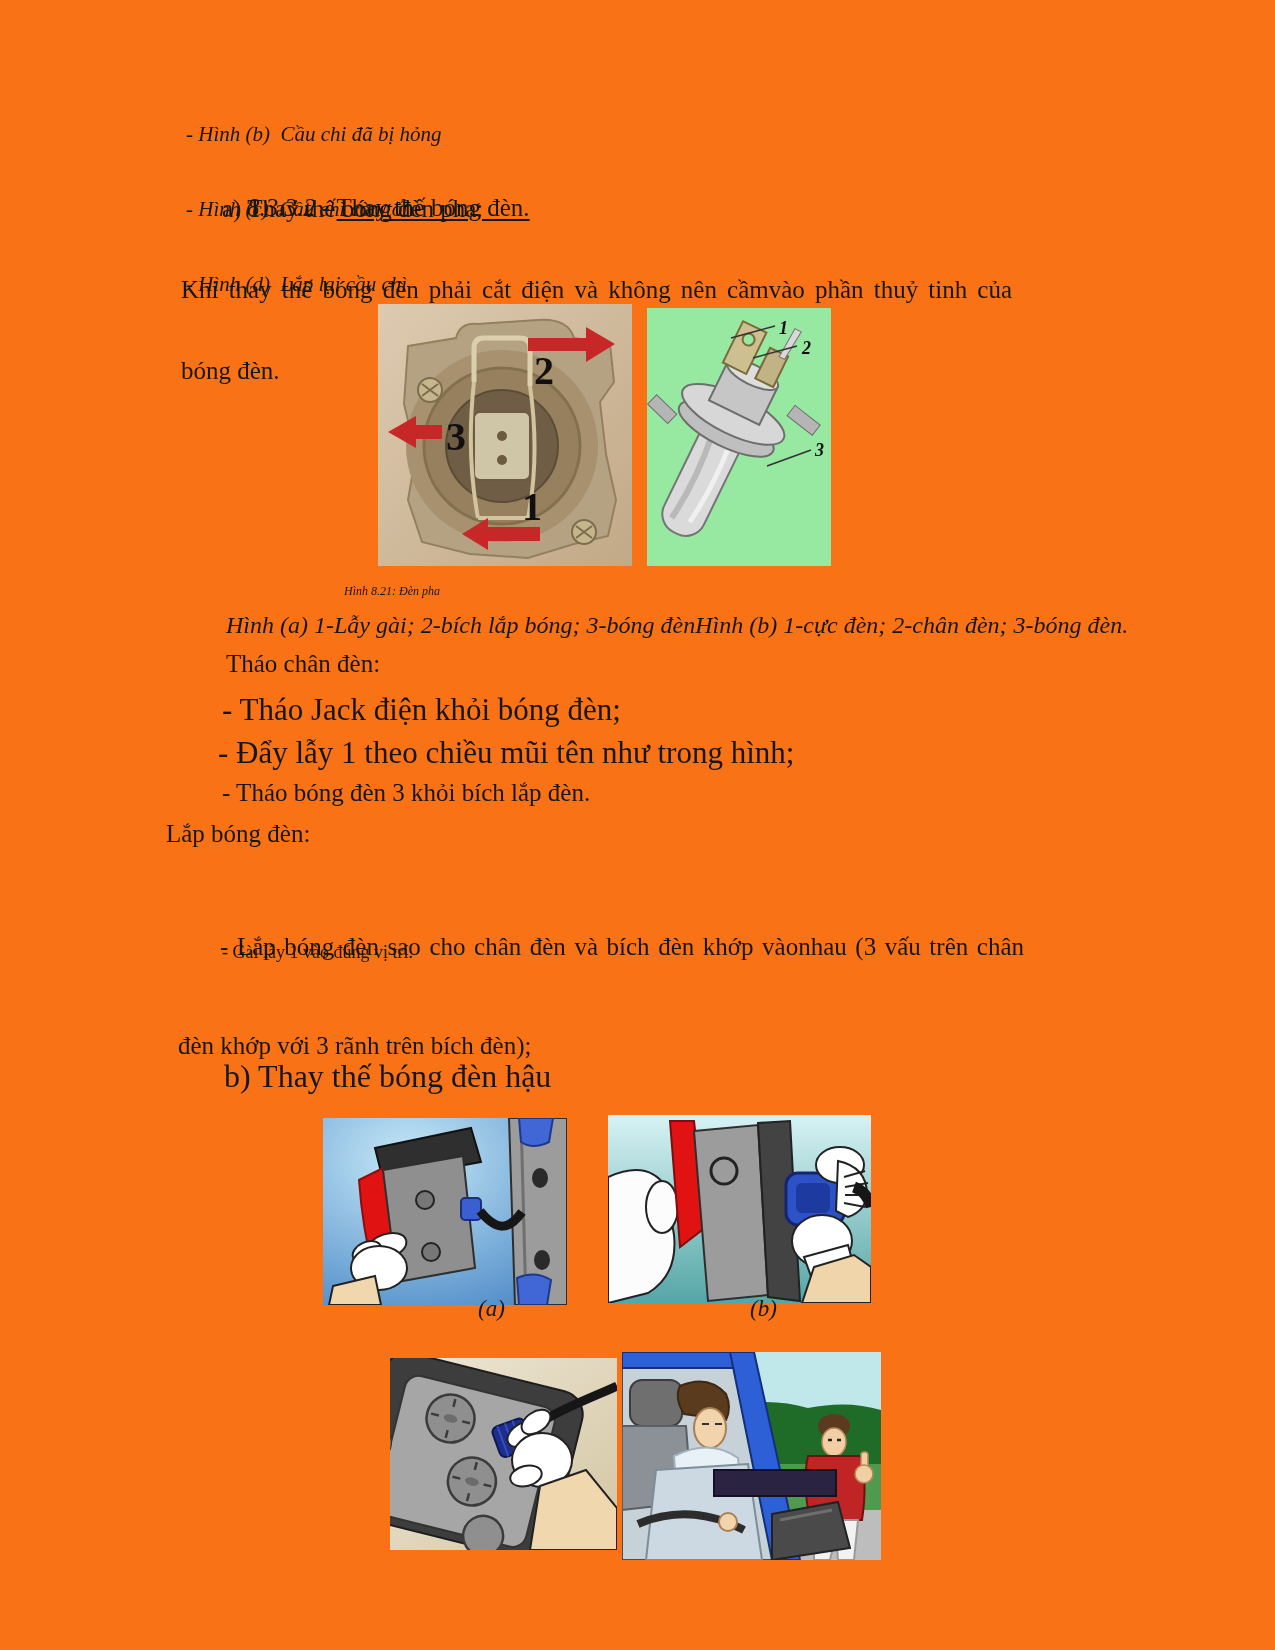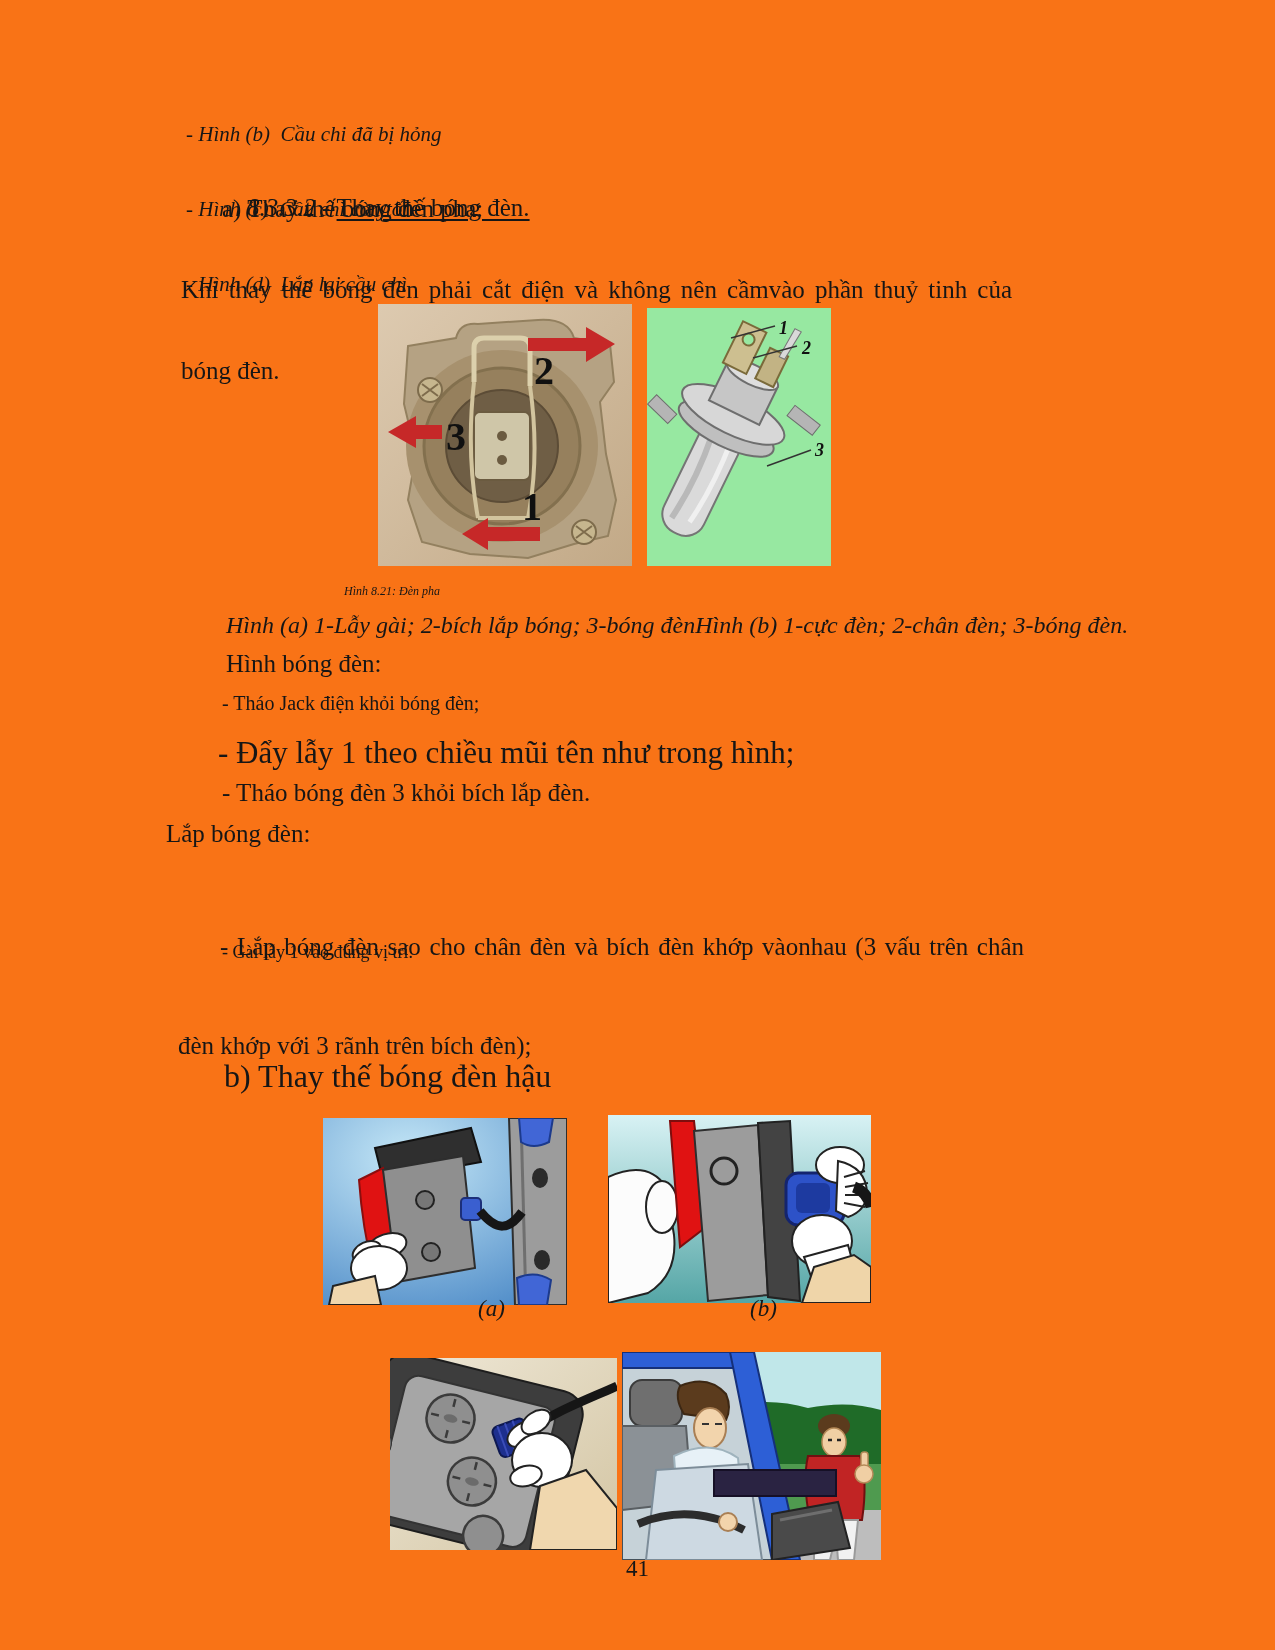--- a/index.html
+++ b/index.html
@@ -90,22 +90,22 @@
     <path d="M106,50 L150,38" stroke="#333333" stroke-width="1.6"></path>
     <path d="M120,158 L164,142" stroke="#333333" stroke-width="1.6"></path>
     <text x="132" y="26" font-size="18" font-weight="bold" font-style="italic" fill="#111111">1</text>
     <text x="155" y="46" font-size="18" font-weight="bold" font-style="italic" fill="#111111">2</text>
     <text x="168" y="148" font-size="18" font-weight="bold" font-style="italic" fill="#111111">3</text>
   </svg>
 
   <div class="cap" style="left:344px; top:584px; font-size:12px;">Hình 8.21:  Đèn pha</div>
   <div class="cap" style="left:226px; top:612px; font-size:24px;">Hình (a) 1-Lẫy gài; 2-bích lắp bóng; 3-bóng đènHình (b) 1-cực đèn; 2-chân đèn; 3-bóng đèn.</div>
 
-  <div class="t" style="left:226px; top:650px; font-size:25px;">Hình bóng đèn:</div>
-  <div class="t" style="left:222px; top:692px; font-size:20px;">- Tháo Jack điện khỏi bóng đèn;</div>
+  <div class="t" style="left:226px; top:650px; font-size:25px;">Tháo chân đèn:</div>
+  <div class="t" style="left:222px; top:692px; font-size:31px;">- Tháo Jack điện khỏi bóng đèn;</div>
   <div class="t" style="left:218px; top:735px; font-size:31px;">- Đẩy lẫy 1 theo chiều mũi tên như trong hình;</div>
   <div class="t" style="left:222px; top:779px; font-size:25px;">- Tháo bóng đèn 3 khỏi bích lắp đèn.</div>
 
   <div class="t" style="left:166px; top:820px; font-size:25px;">Lắp bóng đèn:</div>
   <div class="t" style="left:178px; top:864px; width:846px; font-size:25px; line-height:33px;">
     <div class="jl ind">- Lắp bóng đèn sao cho chân đèn và bích đèn khớp vàonhau (3 vấu trên chân</div>
     <div class="nl">đèn khớp với 3 rãnh trên bích đèn);</div>
   </div>
   <div class="t" style="left:222px; top:942px; font-size:18px;">- Gài lẫy 1 vào đúng vị trí.</div>
 
@@ -220,15 +220,14 @@
     <path d="M206,88 L210,88 M215,88 L219,88" stroke="#222222" stroke-width="2.5"></path>
     <path d="M186,104 L238,104 Q246,128 240,168 L188,168 Q180,130 186,104 Z" fill="#c12424" stroke="#701010" stroke-width="2"></path>
     <rect x="92" y="118" width="122" height="26" fill="#2a2342" stroke="#161026" stroke-width="2"></rect>
     <rect x="239" y="100" width="7" height="16" rx="3" fill="#f0cfa4" stroke="#b58a58" stroke-width="1.5"></rect>
     <circle cx="242" cy="122" r="9" fill="#f0cfa4" stroke="#b58a58" stroke-width="1.5"></circle>
     <path d="M192,168 L236,168 L232,208 L216,208 L214,182 L208,208 L192,208 Z" fill="#f2f2f2" stroke="#9a9a9a" stroke-width="2"></path>
     <path d="M150,162 L216,150 L228,196 L150,208 Z" fill="#4a4a4a" stroke="#222222" stroke-width="2"></path>
     <path d="M158,168 L210,158" stroke="#6e6e6e" stroke-width="3"></path>
   </svg>
 
-  <div class="pagenum">41</div>
 
 </div>
 
 </body></html>

